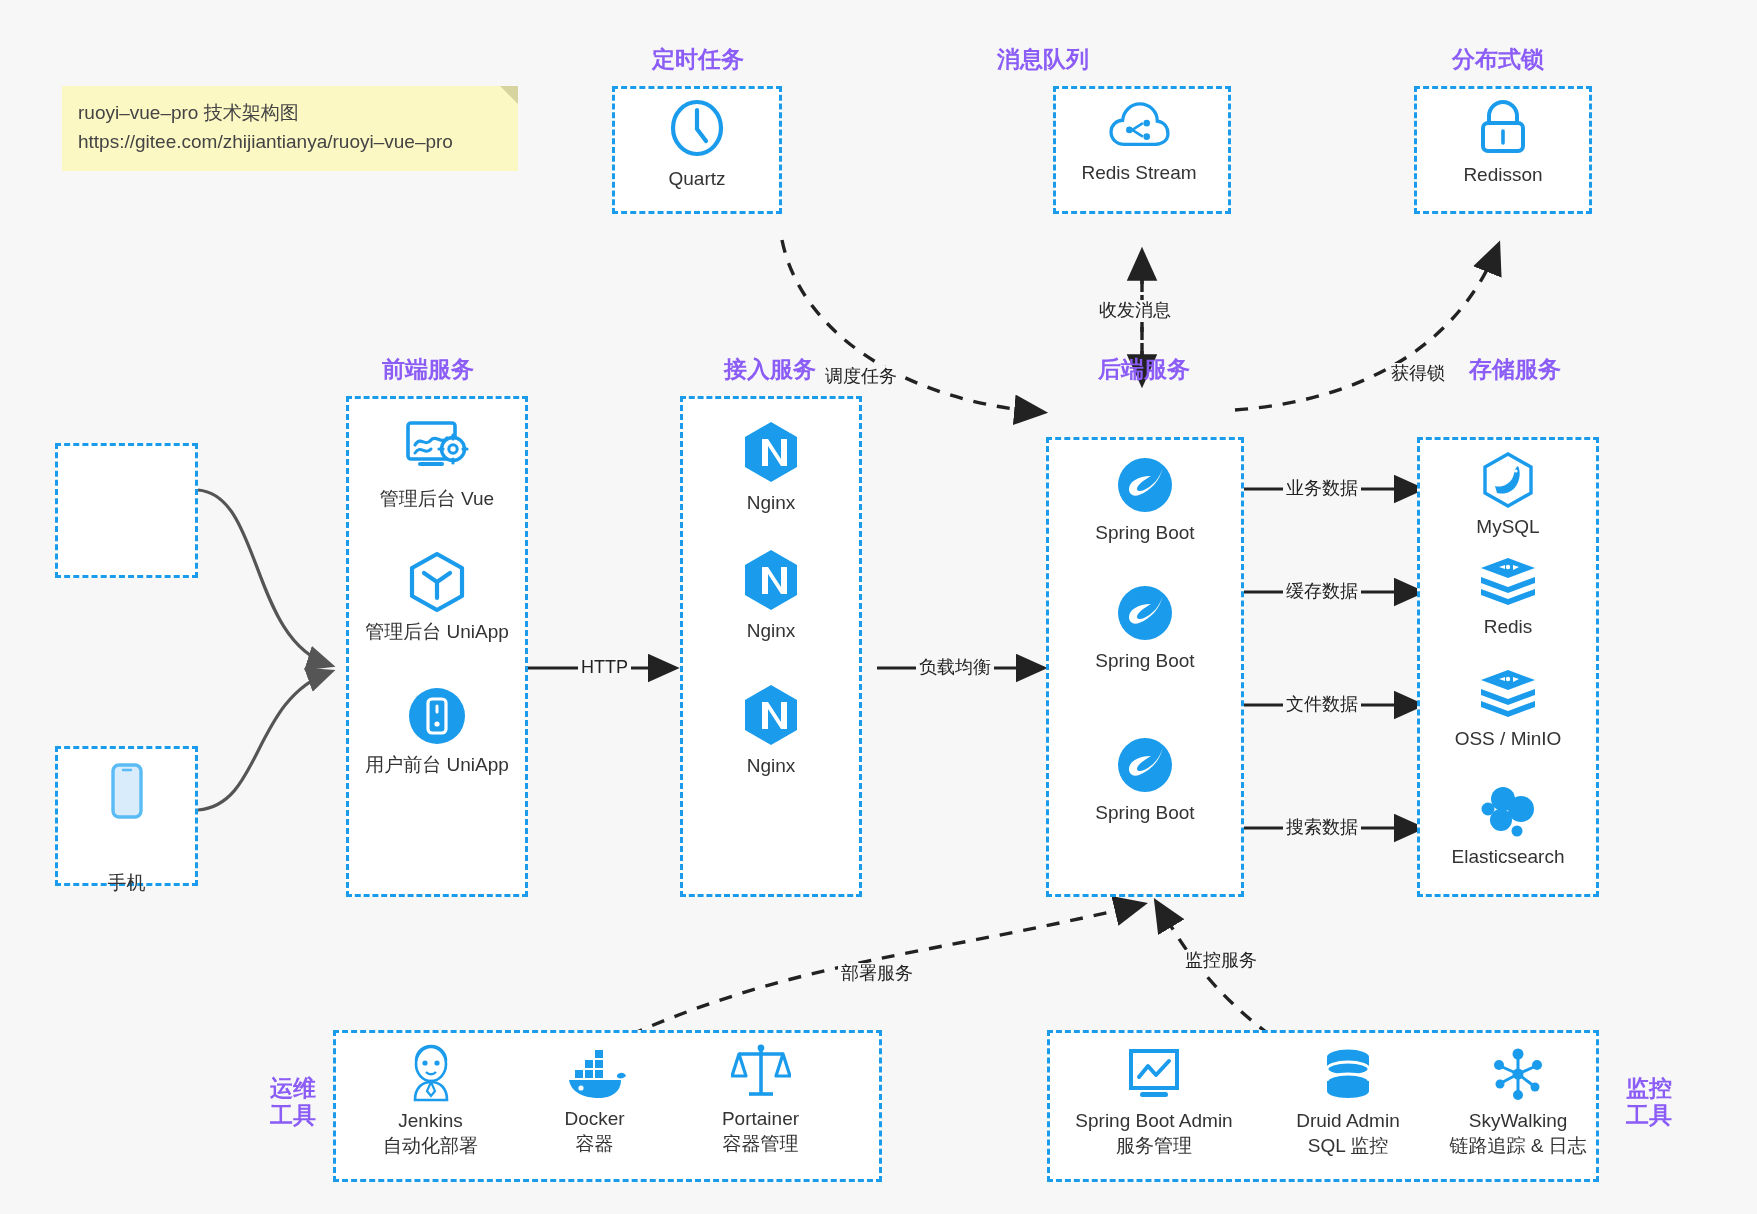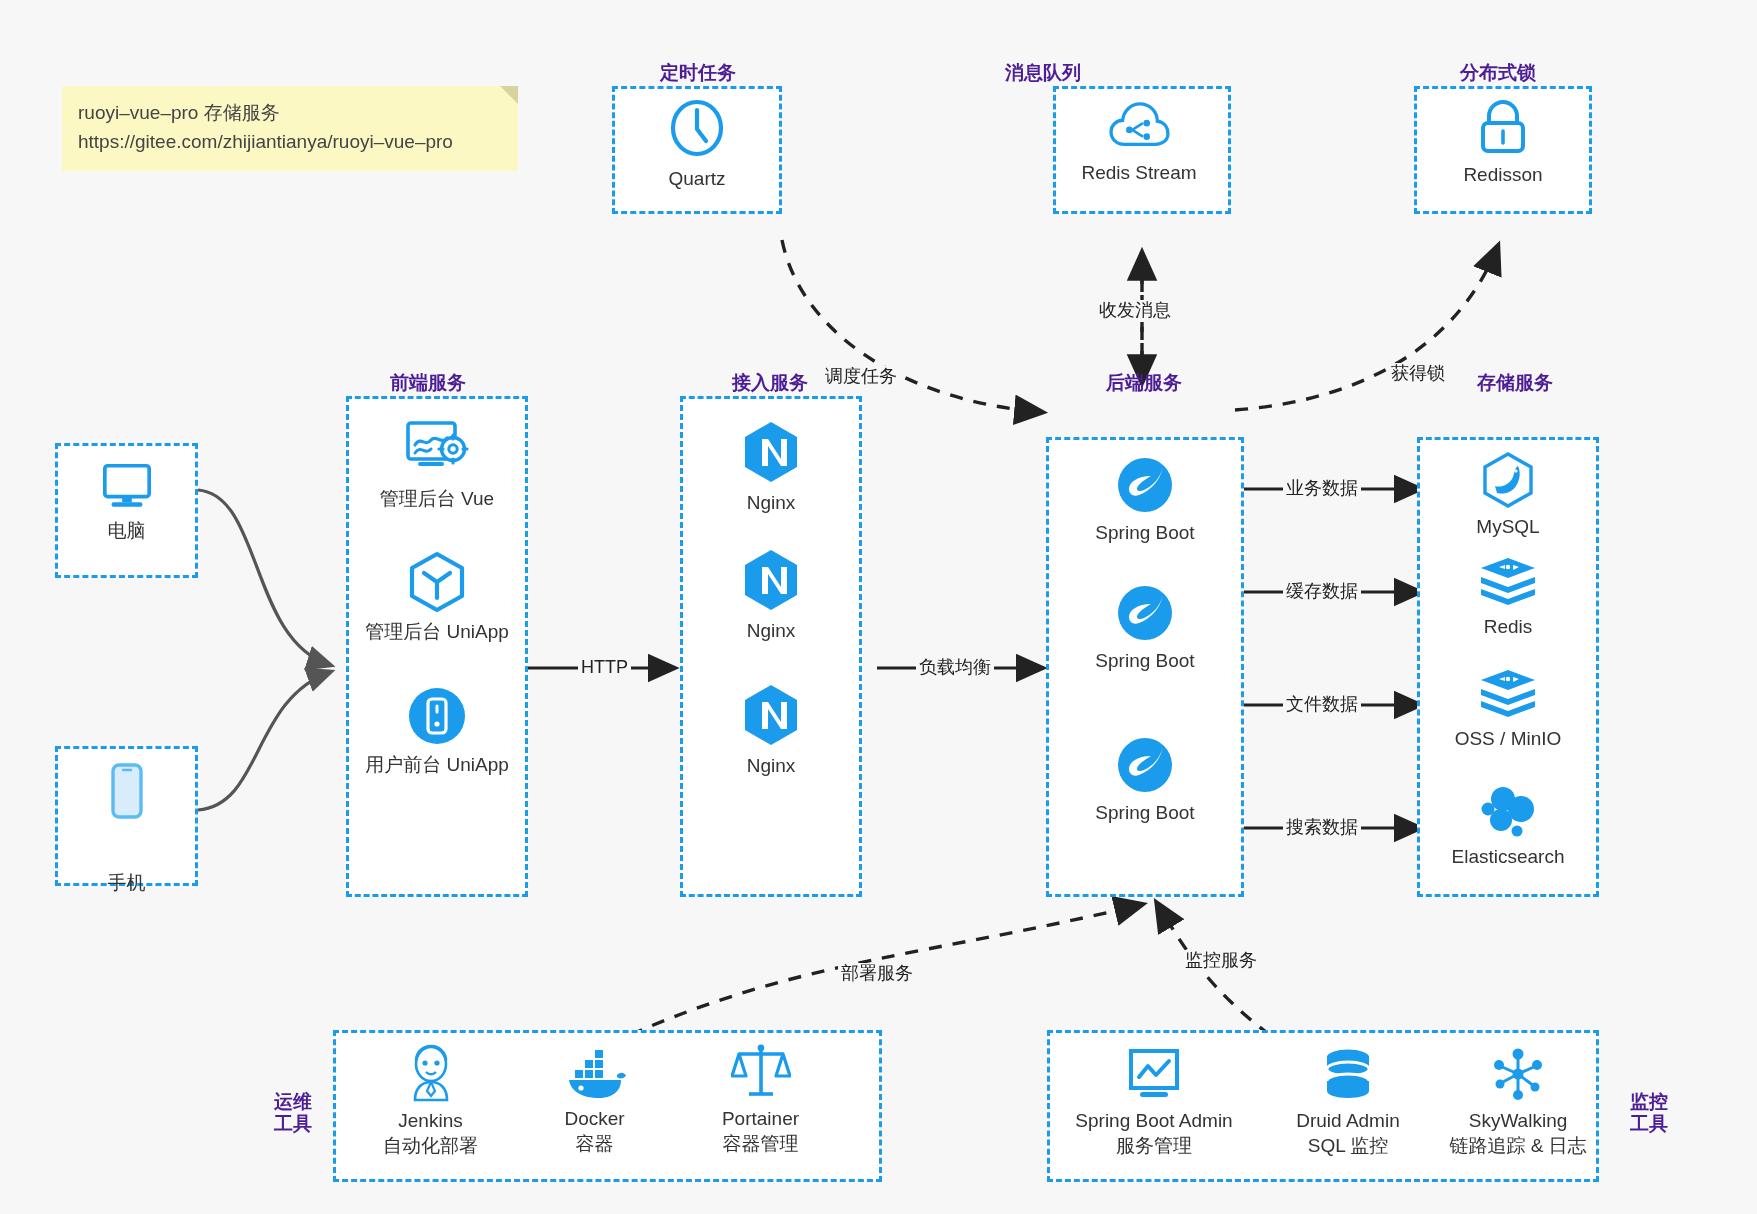--- a/index.html
+++ b/index.html
@@ -30,26 +30,25 @@
     right: 0; top: 0;
     width: 0; height: 0;
     border-left: 18px solid transparent;
     border-top: 18px solid #d8d4a0;
   }
   .note-line { white-space: nowrap; }
 
   
   .grp-title {
     position: absolute;
-    color: #4c1d95;
+    color: #8b5cf6;
     font-weight: bold;
-    font-size: 19px;
+    font-size: 23px;
     white-space: nowrap;
     text-align: center;
-    margin-top: 16px;
   }
   .grp-title.vert {
     line-height: 1.18;
     text-align: center;
   }
 
   
   .dbox {
     position: absolute;
     border: 3px dashed #1a9bec;
@@ -135,21 +134,21 @@
 
     <path d="M1235,410 C1370,400 1460,340 1497,248" fill="none" stroke="#222" stroke-width="3.4" stroke-dasharray="13 11" marker-end="url(#arrHeadBig)"></path>
 
     <path d="M630,1035 C800,960 930,955 1140,905" fill="none" stroke="#222" stroke-width="3.4" stroke-dasharray="13 11" marker-end="url(#arrHeadBig)"></path>
 
     <path d="M1270,1035 C1210,990 1185,950 1158,905" fill="none" stroke="#222" stroke-width="3.4" stroke-dasharray="13 11" marker-end="url(#arrHeadBig)"></path>
   </svg>
 
   <div class="note" style="left:62px; top:86px; width:456px;">
     <span class="fold"></span>
-    <div class="note-line">ruoyi–vue–pro 存储服务</div>
+    <div class="note-line">ruoyi–vue–pro 技术架构图</div>
     <div class="note-line">https://gitee.com/zhijiantianya/ruoyi–vue–pro</div>
   </div>
 
   <div class="grp-title" style="left:618px; top:44px; width:160px;">定时任务</div>
   <div class="dbox" style="left:612px; top:86px; width:170px; height:128px;"></div>
   <div class="node" style="left:612px; top:96px; width:170px;">
     <svg class="ico" width="64" height="64" viewBox="0 0 64 64">
       <ellipse cx="32" cy="32" rx="24" ry="26" fill="none" stroke="#1a9bec" stroke-width="4.2"></ellipse>
       <path d="M32 14 L32 33 L41 45" fill="none" stroke="#1a9bec" stroke-width="4.2" stroke-linecap="round" stroke-linejoin="round"></path>
     </svg>
@@ -174,28 +173,20 @@
   <div class="node" style="left:1414px; top:100px; width:178px;">
     <svg class="ico" width="58" height="56" viewBox="0 0 58 56">
       <path d="M15 24 L15 16 A14 14 0 0 1 43 16 L43 24" fill="none" stroke="#1a9bec" stroke-width="4"></path>
       <rect x="9" y="23" width="40" height="28" rx="5" fill="none" stroke="#1a9bec" stroke-width="4"></rect>
       <line x1="29" y1="31" x2="29" y2="43" stroke="#1a9bec" stroke-width="3.6" stroke-linecap="round"></line>
     </svg>
     <div class="cap">Redisson</div>
   </div>
 
   <div class="dbox" style="left:55px; top:443px; width:143px; height:135px;"></div>
-  <div class="node" style="left:55px; top:458px; width:143px;">
-    <svg class="ico" width="56" height="54" viewBox="0 0 58 56">
-      <rect x="6" y="8" width="46" height="32" rx="3" fill="none" stroke="#1a9bec" stroke-width="3.8"></rect>
-      <rect x="24" y="40" width="10" height="6" fill="#1a9bec"></rect>
-      <rect x="13" y="46" width="32" height="4.5" rx="2" fill="#1a9bec"></rect>
-    </svg>
-    <div class="cap">电脑</div>
-  </div>
 
   <div class="dbox" style="left:55px; top:746px; width:143px; height:140px;"></div>
   <div class="node" style="left:55px; top:762px; width:143px;gap:40px;">
     <svg class="ico" width="44" height="62" viewBox="0 0 44 62">
       <rect x="8" y="3" width="28" height="52" rx="6" fill="#d8ecfb" stroke="#5bbcf5" stroke-width="3.4"></rect>
       <line x1="18" y1="8" x2="26" y2="8" stroke="#5bbcf5" stroke-width="2.4" stroke-linecap="round"></line>
     </svg>
     <div class="cap">手机</div>
   </div>
 

